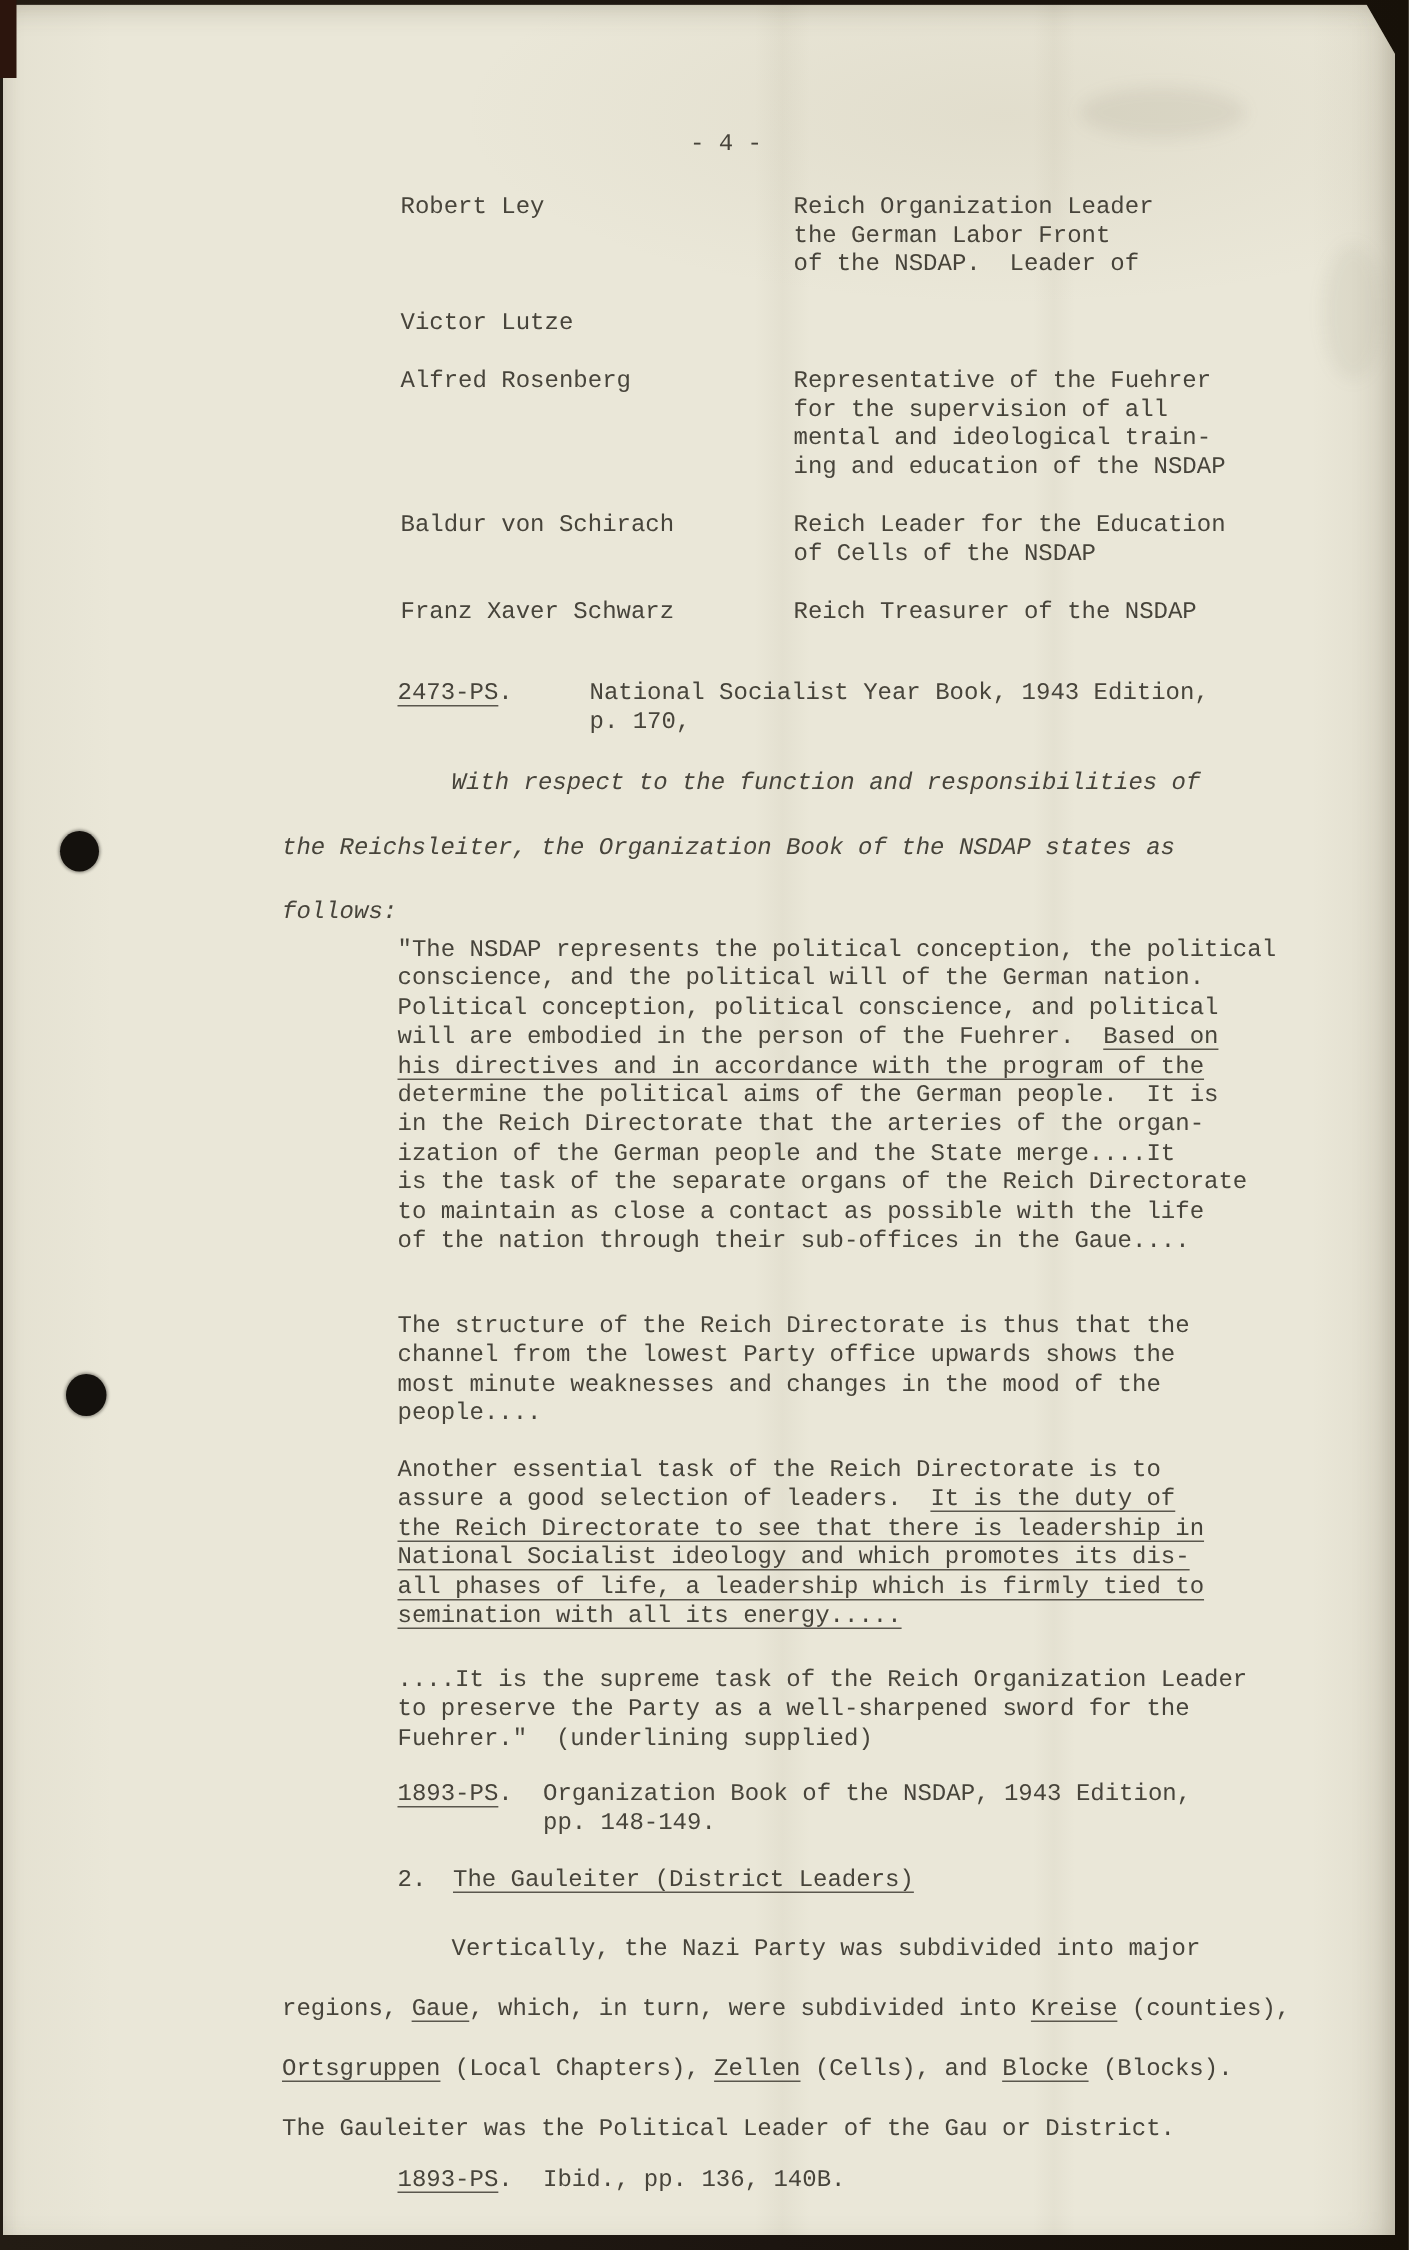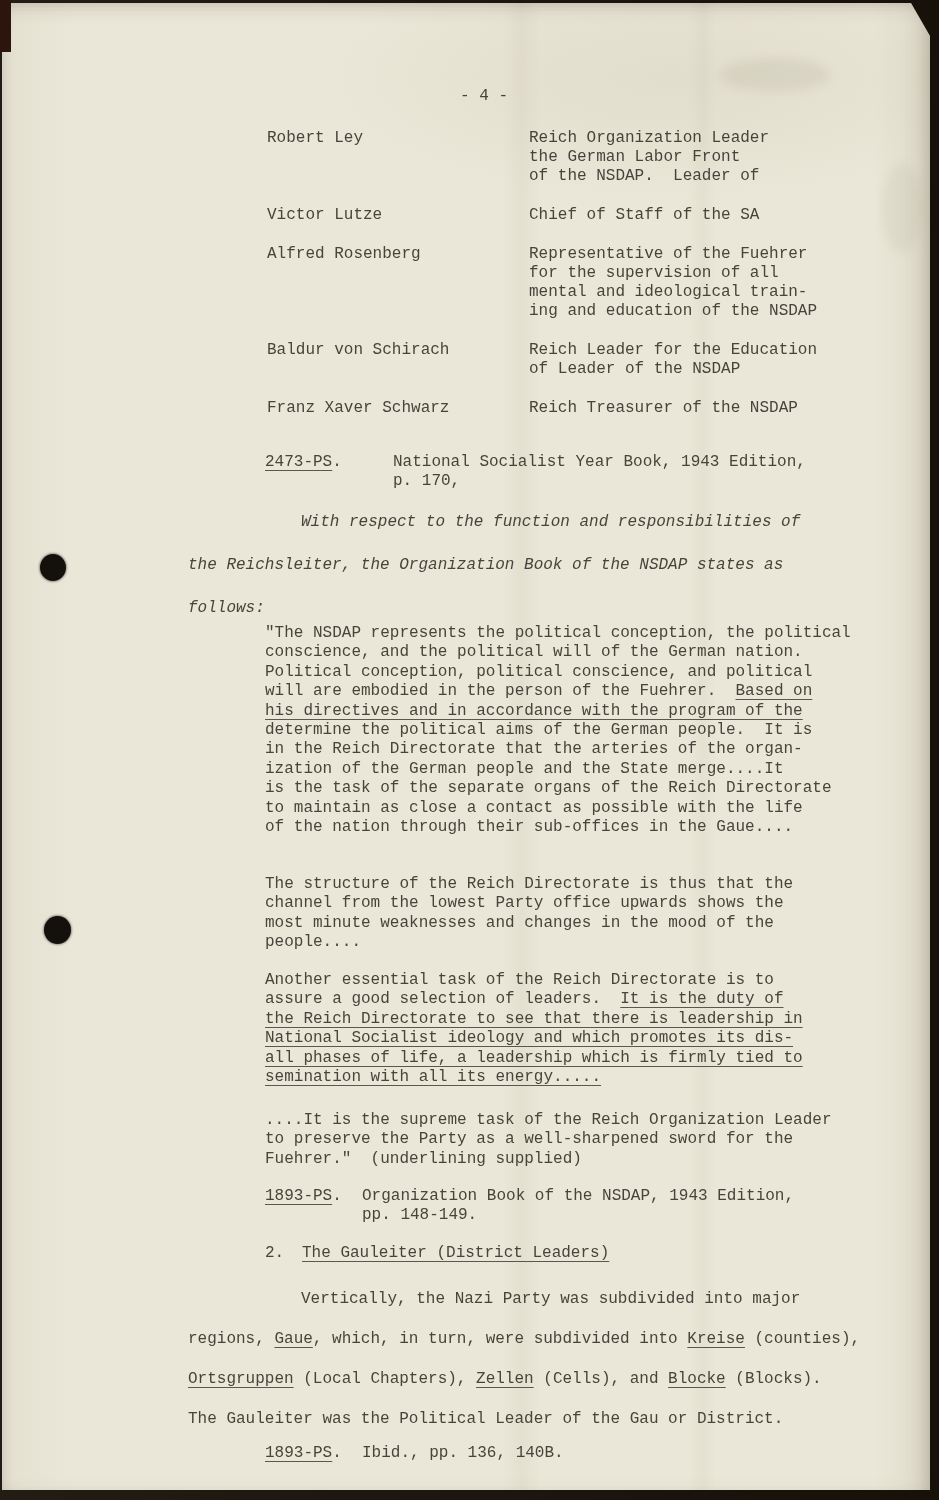--- a/index.html
+++ b/index.html
@@ -69,38 +69,35 @@
         <div class="o-row">
           <div class="o-name">Robert Ley</div>
           <div class="o-roles">
             <div class="line"><span>Reich Organization Leader</span></div>
             <div class="line"><span>the German Labor Front</span></div>
             <div class="line"><span>of the NSDAP.  Leader of</span></div>
           </div>
         </div>
         <div class="o-row">
           <div class="o-name">Victor Lutze</div>
-          <div class="o-roles">
-            <div class="line"><span>Chief of Staff of the SA</span></div>
-          </div>
         </div>
         <div class="o-row">
           <div class="o-name">Alfred Rosenberg</div>
           <div class="o-roles">
             <div class="line"><span>Representative of the Fuehrer</span></div>
             <div class="line"><span>for the supervision of all</span></div>
             <div class="line"><span>mental and ideological train-</span></div>
             <div class="line"><span>ing and education of the NSDAP</span></div>
           </div>
         </div>
         <div class="o-row">
           <div class="o-name">Baldur von Schirach</div>
           <div class="o-roles">
             <div class="line"><span>Reich Leader for the Education</span></div>
-            <div class="line"><span>of Leader of the NSDAP</span></div>
+            <div class="line"><span>of Cells of the NSDAP</span></div>
           </div>
         </div>
         <div class="o-row">
           <div class="o-name">Franz Xaver Schwarz</div>
           <div class="o-roles">
             <div class="line"><span>Reich Treasurer of the NSDAP</span></div>
           </div>
         </div>
       </div>
 

